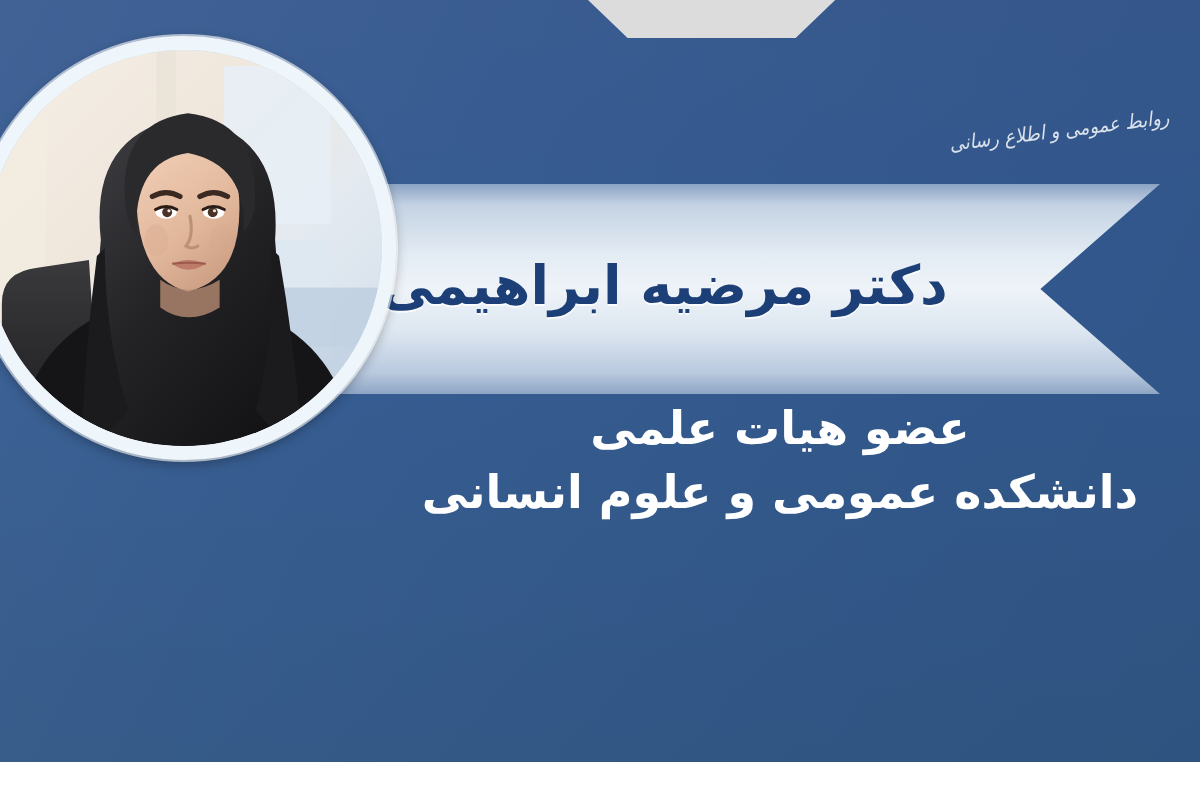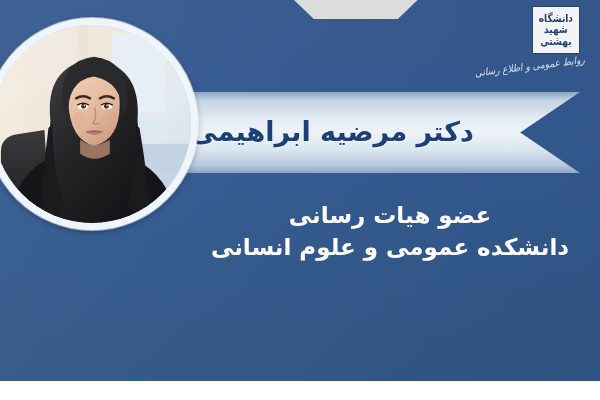--- a/index.html
+++ b/index.html
@@ -69,21 +69,21 @@
                 rgba(0,0,0,0.055) 100%);
     pointer-events: none;
   }
 
   
   .ribbon {
     position: absolute;
     left: 120px;
     top: 92px;
     width: 460px;
-    height: 81px;
+    height: 105px;
     background: linear-gradient(180deg,
         #8ba3c4 0%,
         #c4d2e3 10%,
         #e4ecf4 34%,
         #eef3f8 50%,
         #dde7f1 70%,
         #b9c9de 90%,
         #8da5c5 100%);
     -webkit-clip-path: polygon(0% 0%, 100% 0%, 100% 100%, 0% 100%, 0% 100%, 88.7% 100%, 76.5% 50%, 88.7% 0%, 0% 0%);
     clip-path: polygon(
@@ -303,28 +303,21 @@
           <path d="M94 108 Q102 107 111 108" stroke="#9c5a4e" stroke-width="1" fill="none"></path>
 
           <ellipse cx="86" cy="96" rx="6" ry="8" fill="#d7a98e" opacity="0.35"></ellipse>
           <ellipse cx="119" cy="96" rx="6" ry="8" fill="#d7a98e" opacity="0.35"></ellipse>
         </svg>
       </div>
     </div>
   </div>
 
   <div class="logo-block">
-    <div class="logo-mark">
-      <div class="logo-mark-text">
-        <div>دانشگاه</div>
-        <div>شهید</div>
-        <div>بهشتی</div>
-      </div>
-    </div>
     <div class="logo-sub">روابط عمومی و اطلاع رسانی</div>
   </div>
 
   <div class="caption">
-    <div class="caption-line1">عضو هیات رسانی</div>
+    <div class="caption-line1">عضو هیات علمی</div>
     <div class="caption-line2">دانشکده عمومی و علوم انسانی</div>
   </div>
 
 </div>
 
 </body></html>

